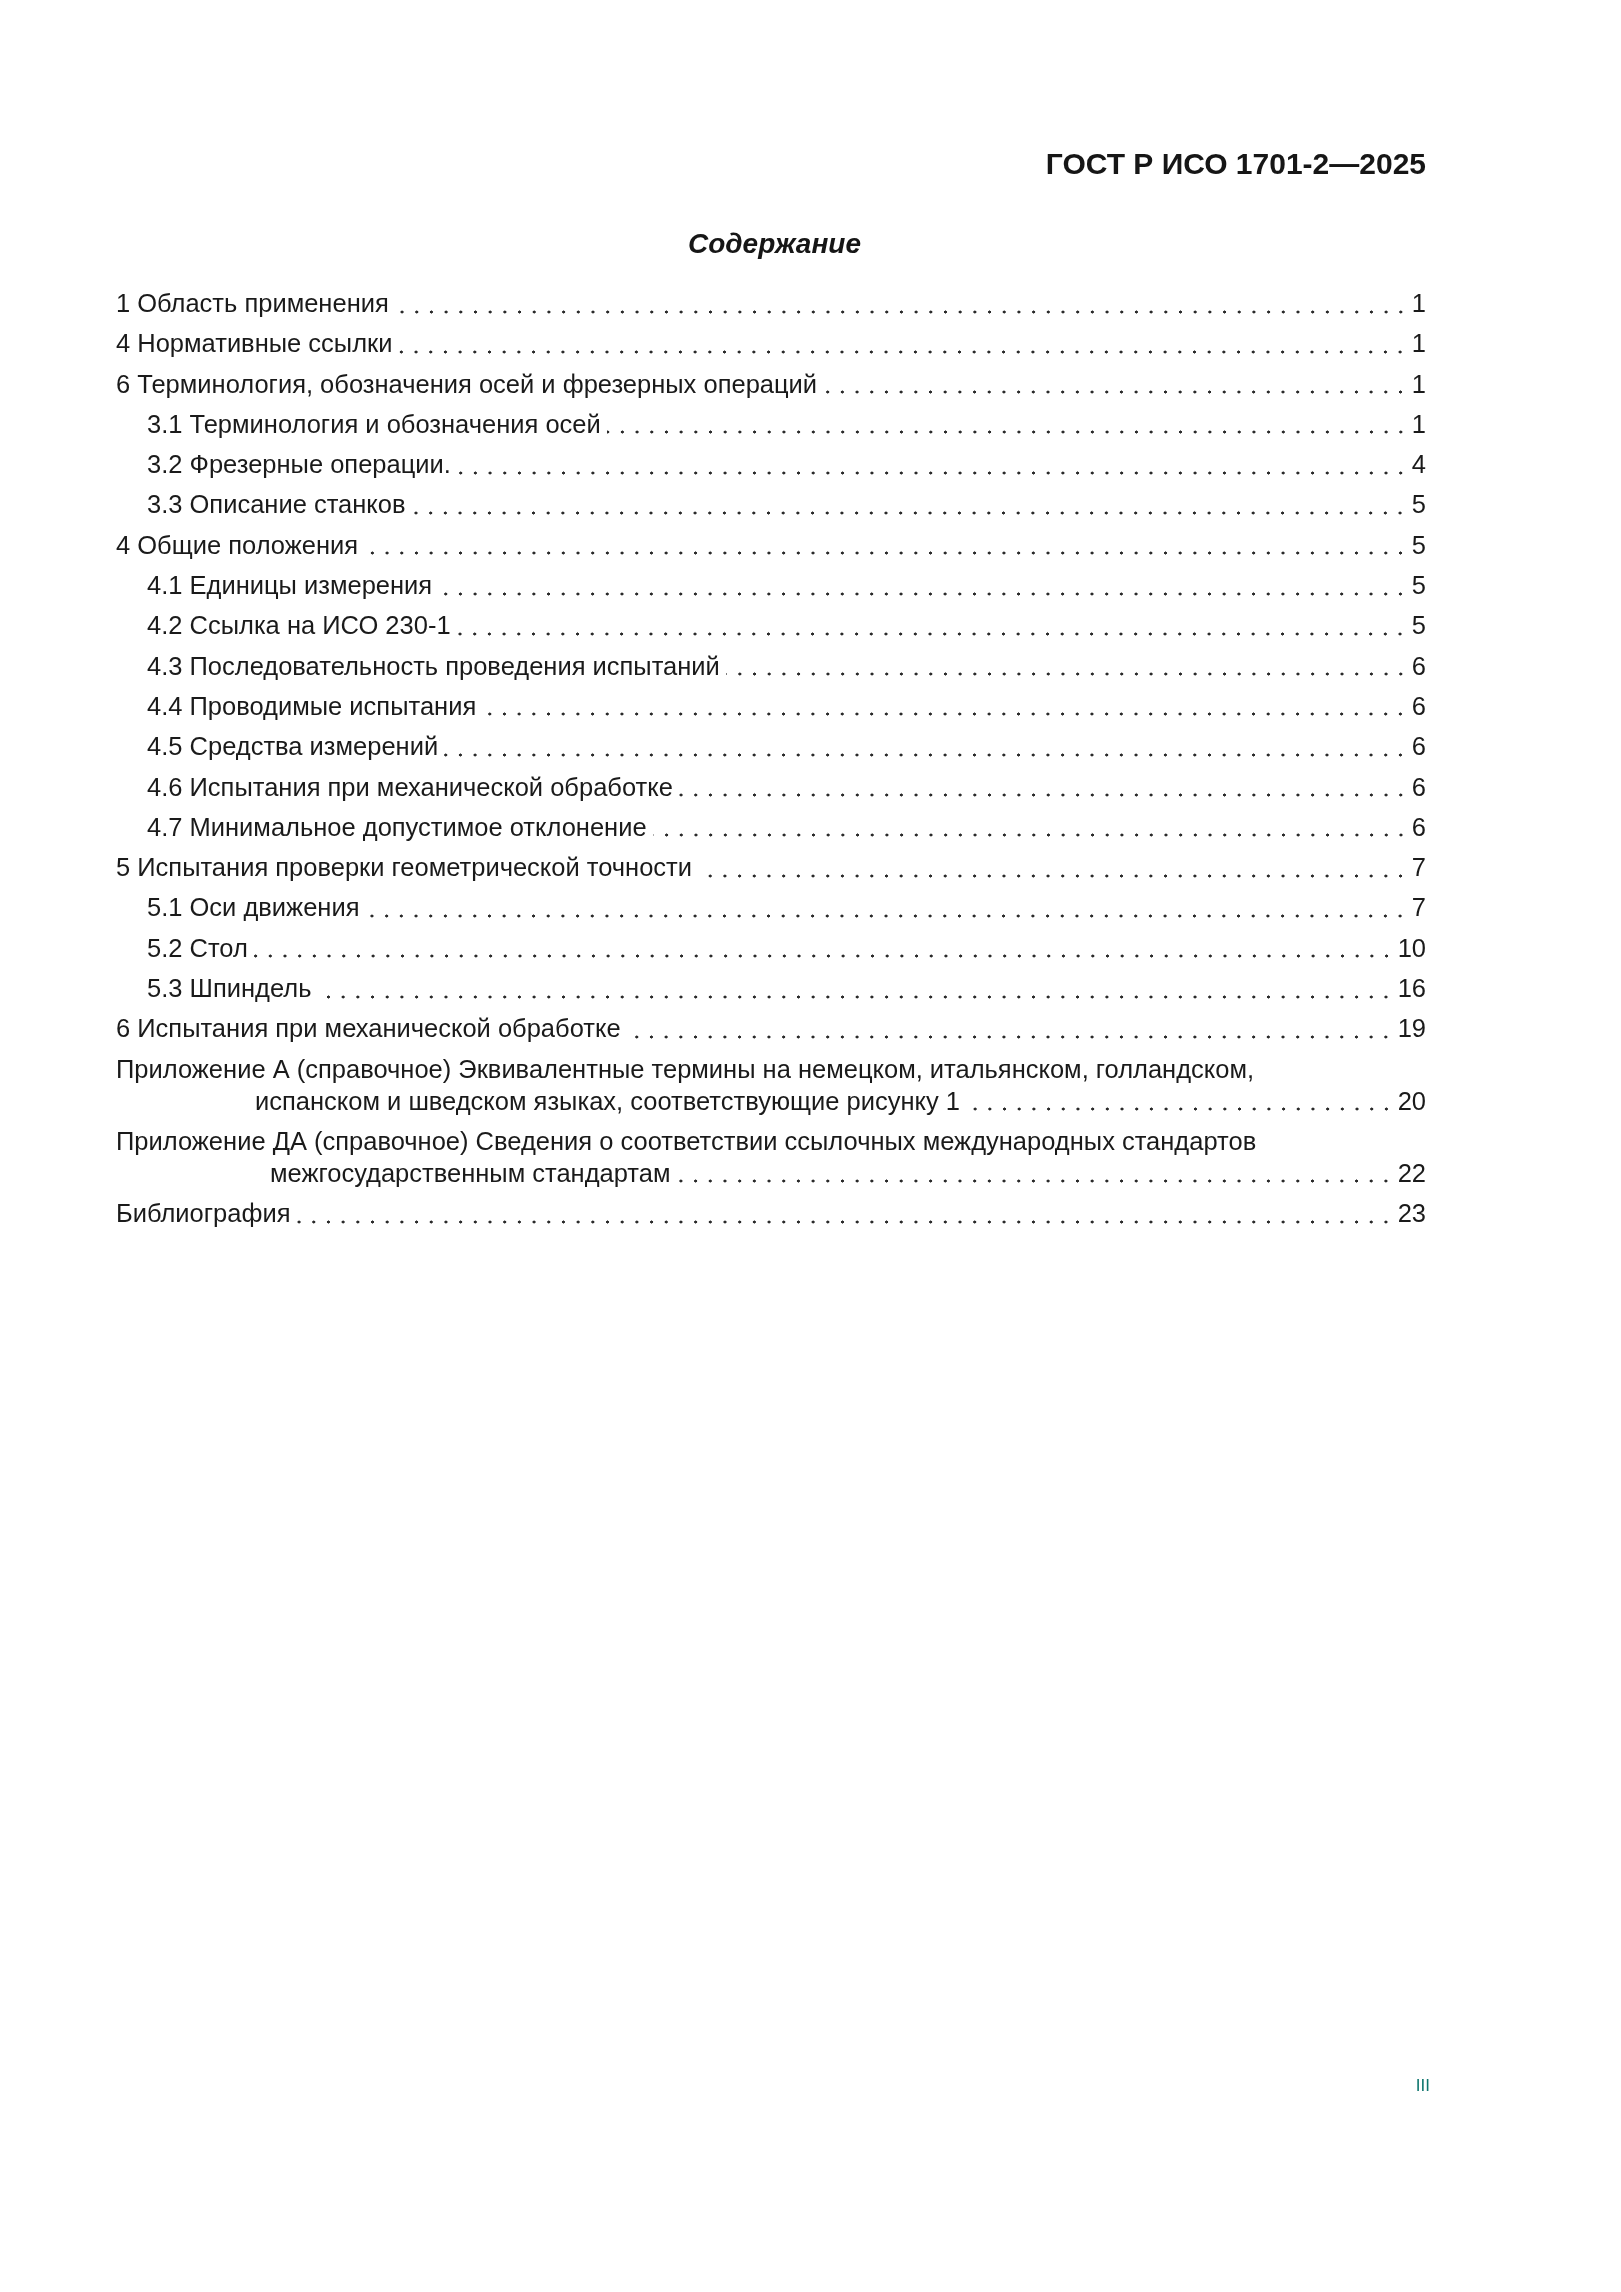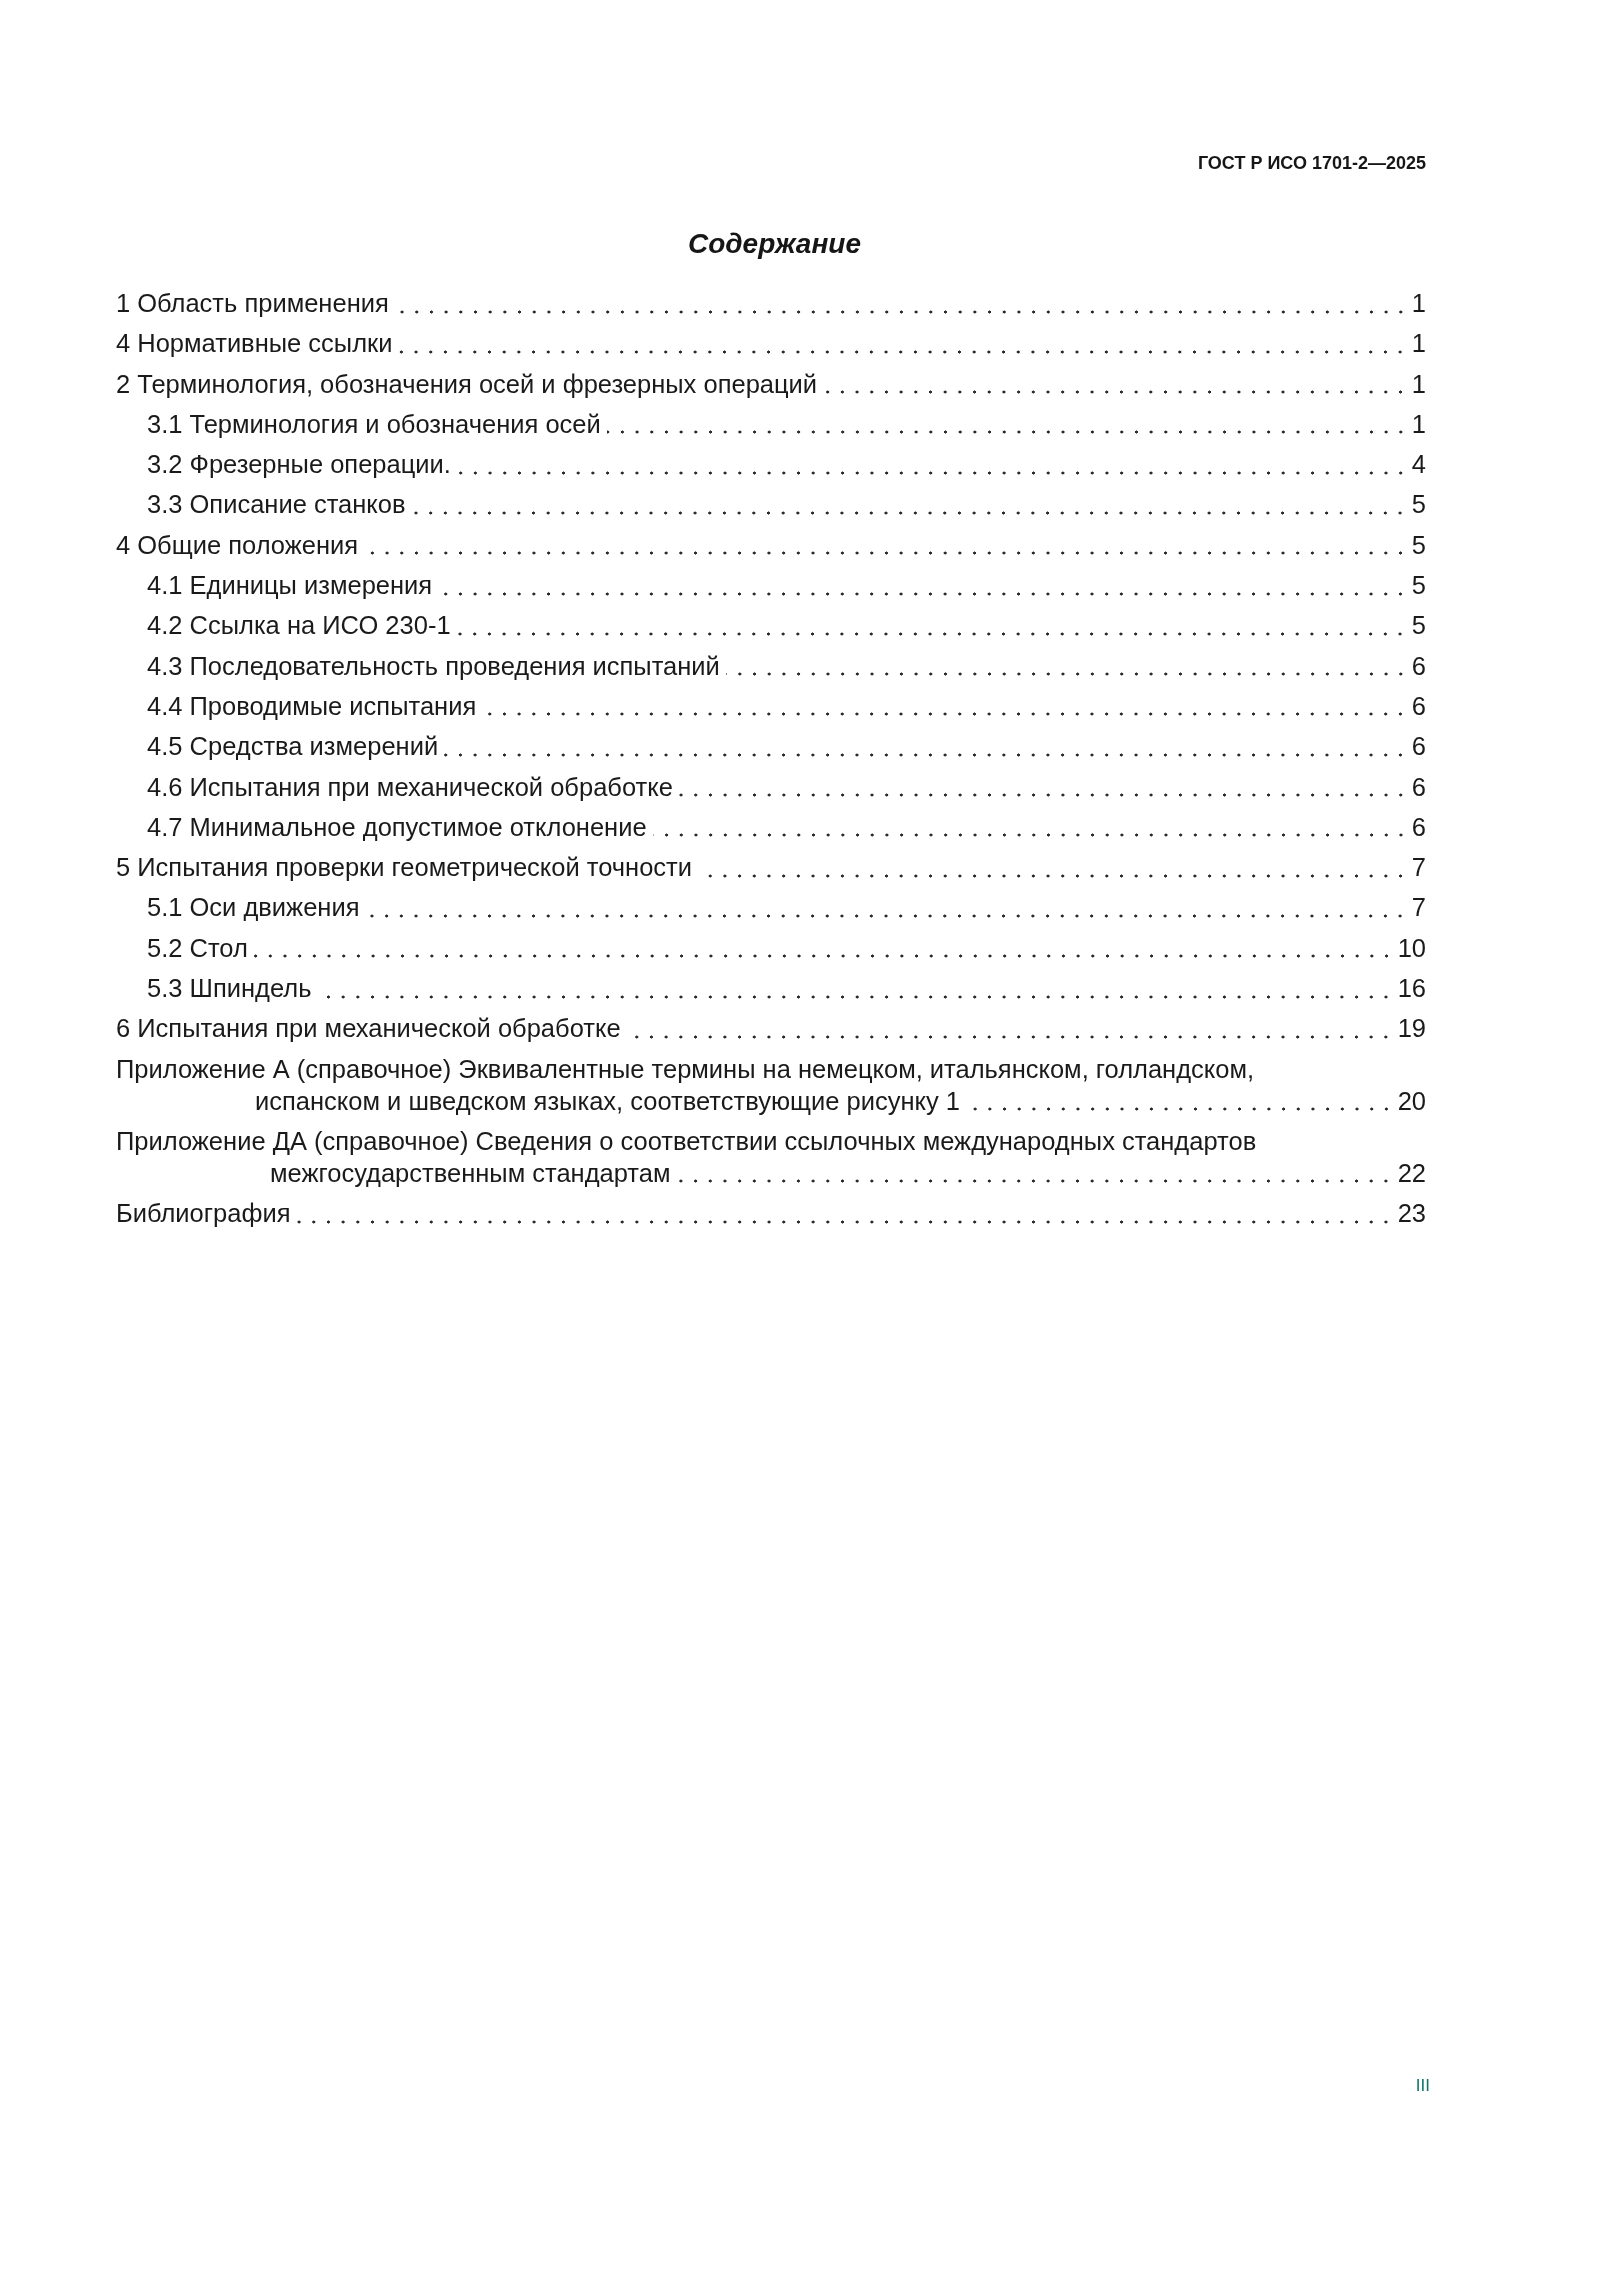--- a/index.html
+++ b/index.html
@@ -12,21 +12,21 @@
     height: 2293px;
     position: relative;
     overflow: hidden;
     font-family: "Liberation Sans", "DejaVu Sans", sans-serif;
     color: #1a1a1a;
   }
   .doc-header {
     position: absolute;
     top: 148px;
     right: 195px;
-    font-size: 18px;
+    font-size: 30px;
     line-height: 31px;
     font-weight: bold;
     white-space: nowrap;
     color: #161616;
   }
   .toc-title {
     position: absolute;
     top: 226px;
     left: 0;
     width: 1549px;
@@ -104,21 +104,21 @@
   <div class="toc-entry lvl-1">
     <div class="toc-line">
         <span class="toc-text">4 Нормативные ссылки</span>
         <span class="leader"></span>
         <span class="page-num">1</span>
       </div>
   </div>
 
   <div class="toc-entry lvl-1">
     <div class="toc-line">
-        <span class="toc-text">2 Терминология, обозначения осей и фрезерных операций</span>
+        <span class="toc-text">6 Терминология, обозначения осей и фрезерных операций</span>
         <span class="leader"></span>
         <span class="page-num">1</span>
       </div>
   </div>
 
   <div class="toc-entry lvl-2">
     <div class="toc-line">
         <span class="toc-text">3.1 Терминология и обозначения осей</span>
         <span class="leader"></span>
         <span class="page-num">1</span>

